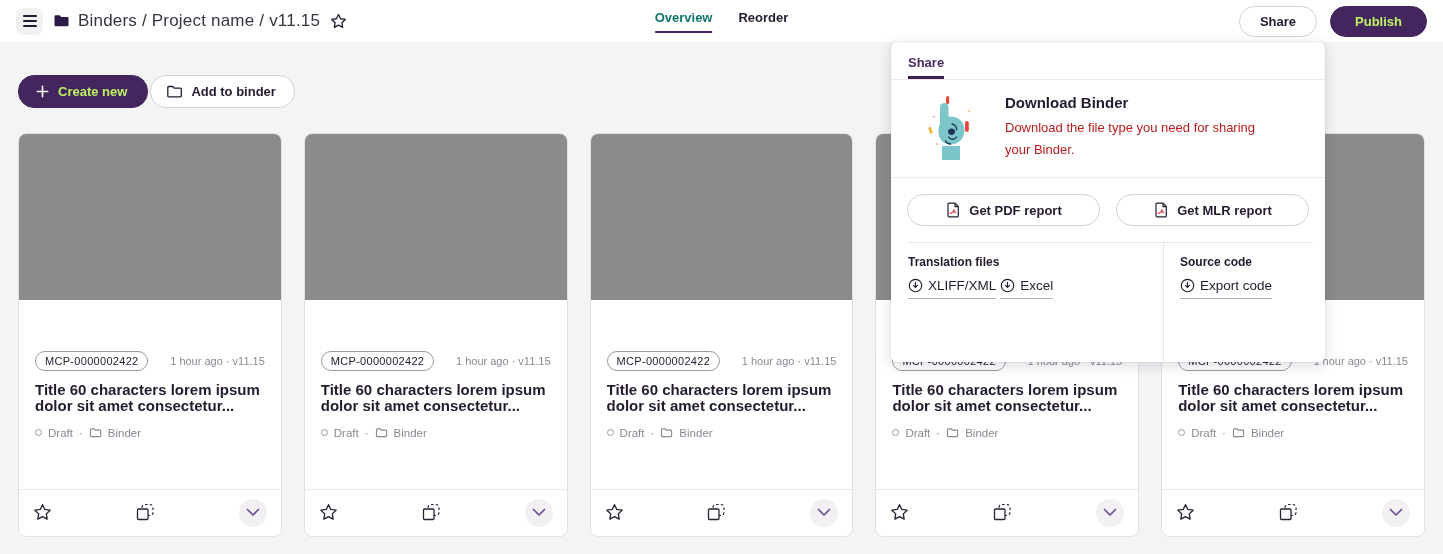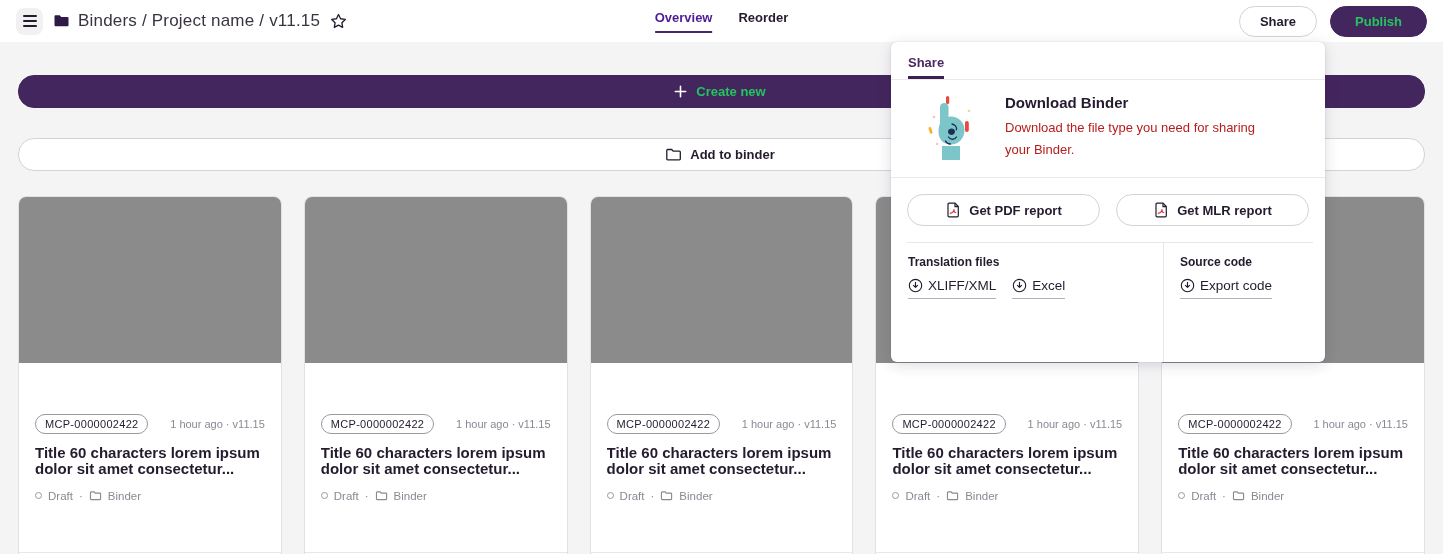--- a/index.html
+++ b/index.html
@@ -23,32 +23,32 @@
     cursor:pointer; border:none;
   }
   .hamburger span { display:block; width:14px; height:1.8px; background:#241b2e; border-radius:1px; }
   .breadcrumb-wrap { display:flex; align-items:center; gap:8px; }
   .breadcrumb { font-size:17px; color:#3a3341; letter-spacing:.2px; }
   .tabs {
     position:absolute; left:50%; top:0; transform:translateX(-50%);
     height:42px; display:flex; gap:26px; align-items:flex-start; padding-top:10px;
   }
   .tab { font-size:13px; font-weight:600; color:#241b2e; cursor:pointer; padding-bottom:6px; }
-  .tab.active { color:#4c1d95; border-bottom:2.5px solid #4a2963; }
+  .tab.active { color:#0f766e; border-bottom:2.5px solid #4a2963; }
   .header-right { display:flex; align-items:center; gap:13px; }
   .btn {
     display:inline-flex; align-items:center; justify-content:center; gap:8px;
     height:31px; border-radius:16px; font-size:13px; font-weight:600;
     font-family:"Liberation Sans", sans-serif; cursor:pointer;
   }
   .btn-outline { background:#fff; border:1px solid #d5d2d6; color:#241b2e; padding:0 20px; }
-  .btn-primary { background:#44265e; border:1px solid #44265e; color:#22c55e; padding:0 24px; }
+  .btn-primary { background:#44265e; border:1px solid #44265e; color:#bef264; padding:0 24px; }
   
   .content { padding:33px 18px 0; }
-  .toolbar { display:flex; gap:30px;flex-direction:column; }
+  .toolbar { display:flex; gap:2px; }
   .toolbar .btn { height:33px; }
   .toolbar .btn-primary { padding:0 20px 0 16px; }
   .toolbar .btn-outline { padding:0 18px 0 15px; }
   
   .grid {
     margin-top:25px;
     display:grid; grid-template-columns:repeat(5, 1fr);
     column-gap:22px; row-gap:21px;
   }
   .card {
@@ -92,21 +92,21 @@
   .pop-hero-title { font-size:15px; font-weight:700; margin-bottom:6px; }
   .pop-hero-desc { font-size:13px; line-height:22px; color:#b91c1c; max-width:262px; }
   .pop-buttons { padding:16px; display:flex; flex-direction:row; gap:16px; }
   .pop-buttons .btn { height:32px; width:100%; border-radius:16px; }
   .pop-footer { position:relative; flex:1; display:flex; }
   .pop-footer-rule { position:absolute; top:0; left:16px; right:12px; height:1px; background:#e8e6e9; }
   .pop-footer-vdiv { position:absolute; top:0; bottom:0; left:272px; width:1px; background:#e8e6e9; }
   .pop-cell { padding:13px 0 2px 17px; }
   .pop-cell.left { width:272px; }
   .pop-cell-label { font-size:12px; font-weight:700; color:#241b2e; margin-bottom:9px; }
-  .pop-links { display:flex; gap:16px; }
+  .pop-links { display:flex; gap:4px; }
   .pop-link {
     display:inline-flex; align-items:center; gap:5px;
     font-size:13.5px; color:#241b2e; text-decoration:none;
     padding-bottom:5px; border-bottom:1px solid #b5afba; cursor:pointer;
   }
   svg { display:block; }
 </style>
 </head>
 <body>
 

